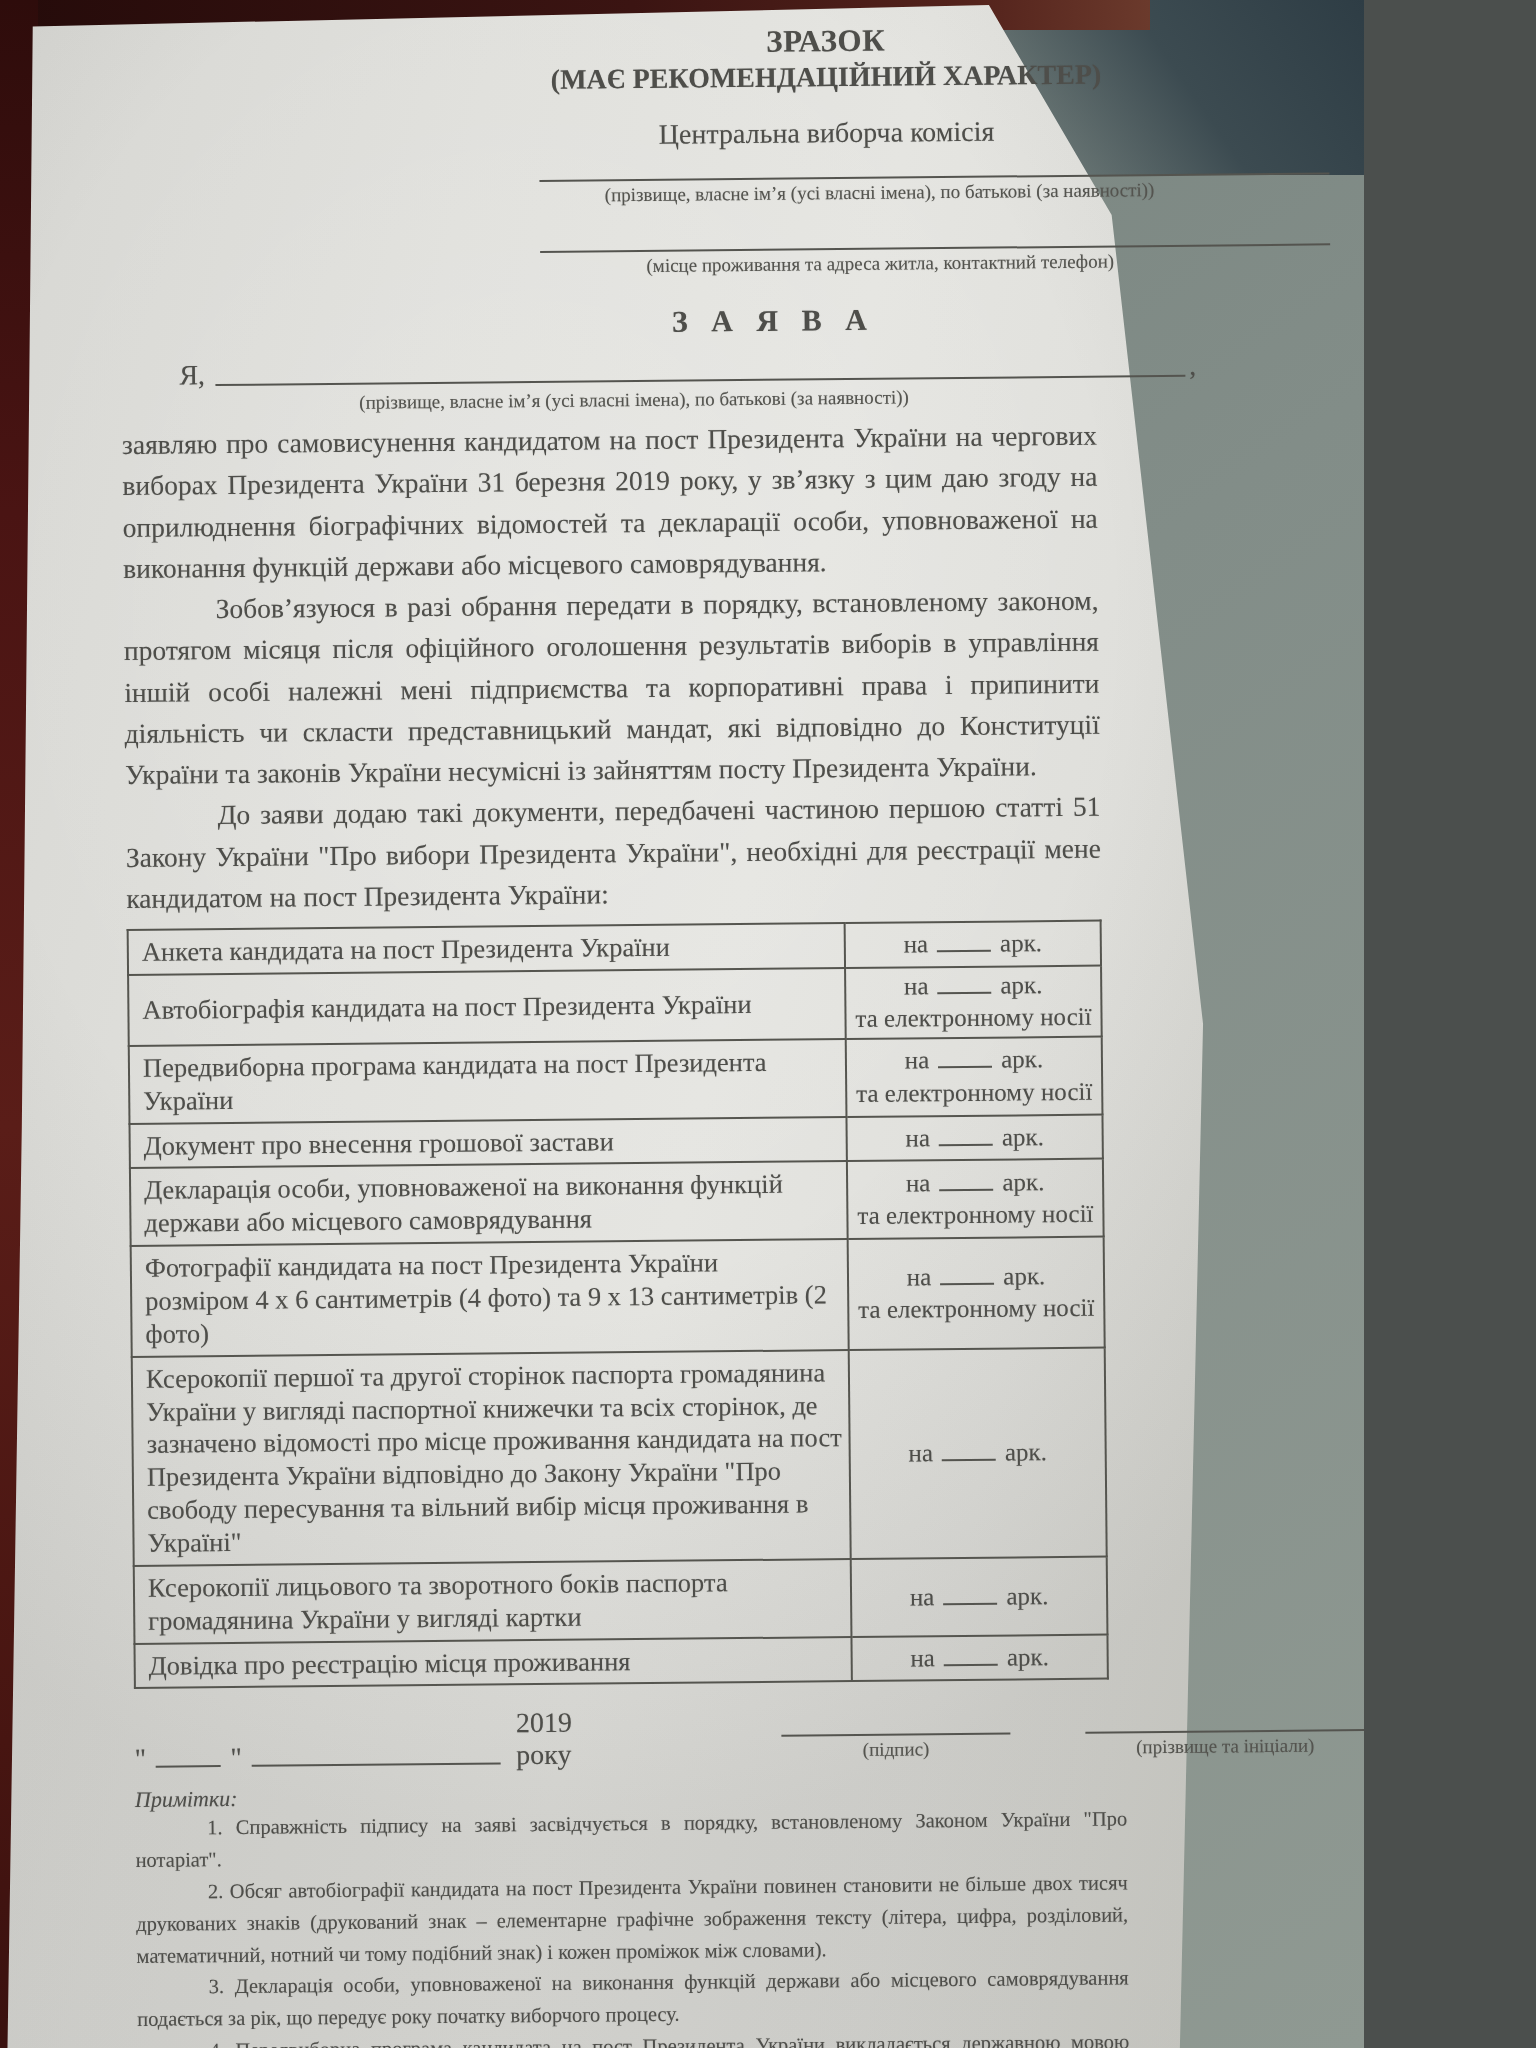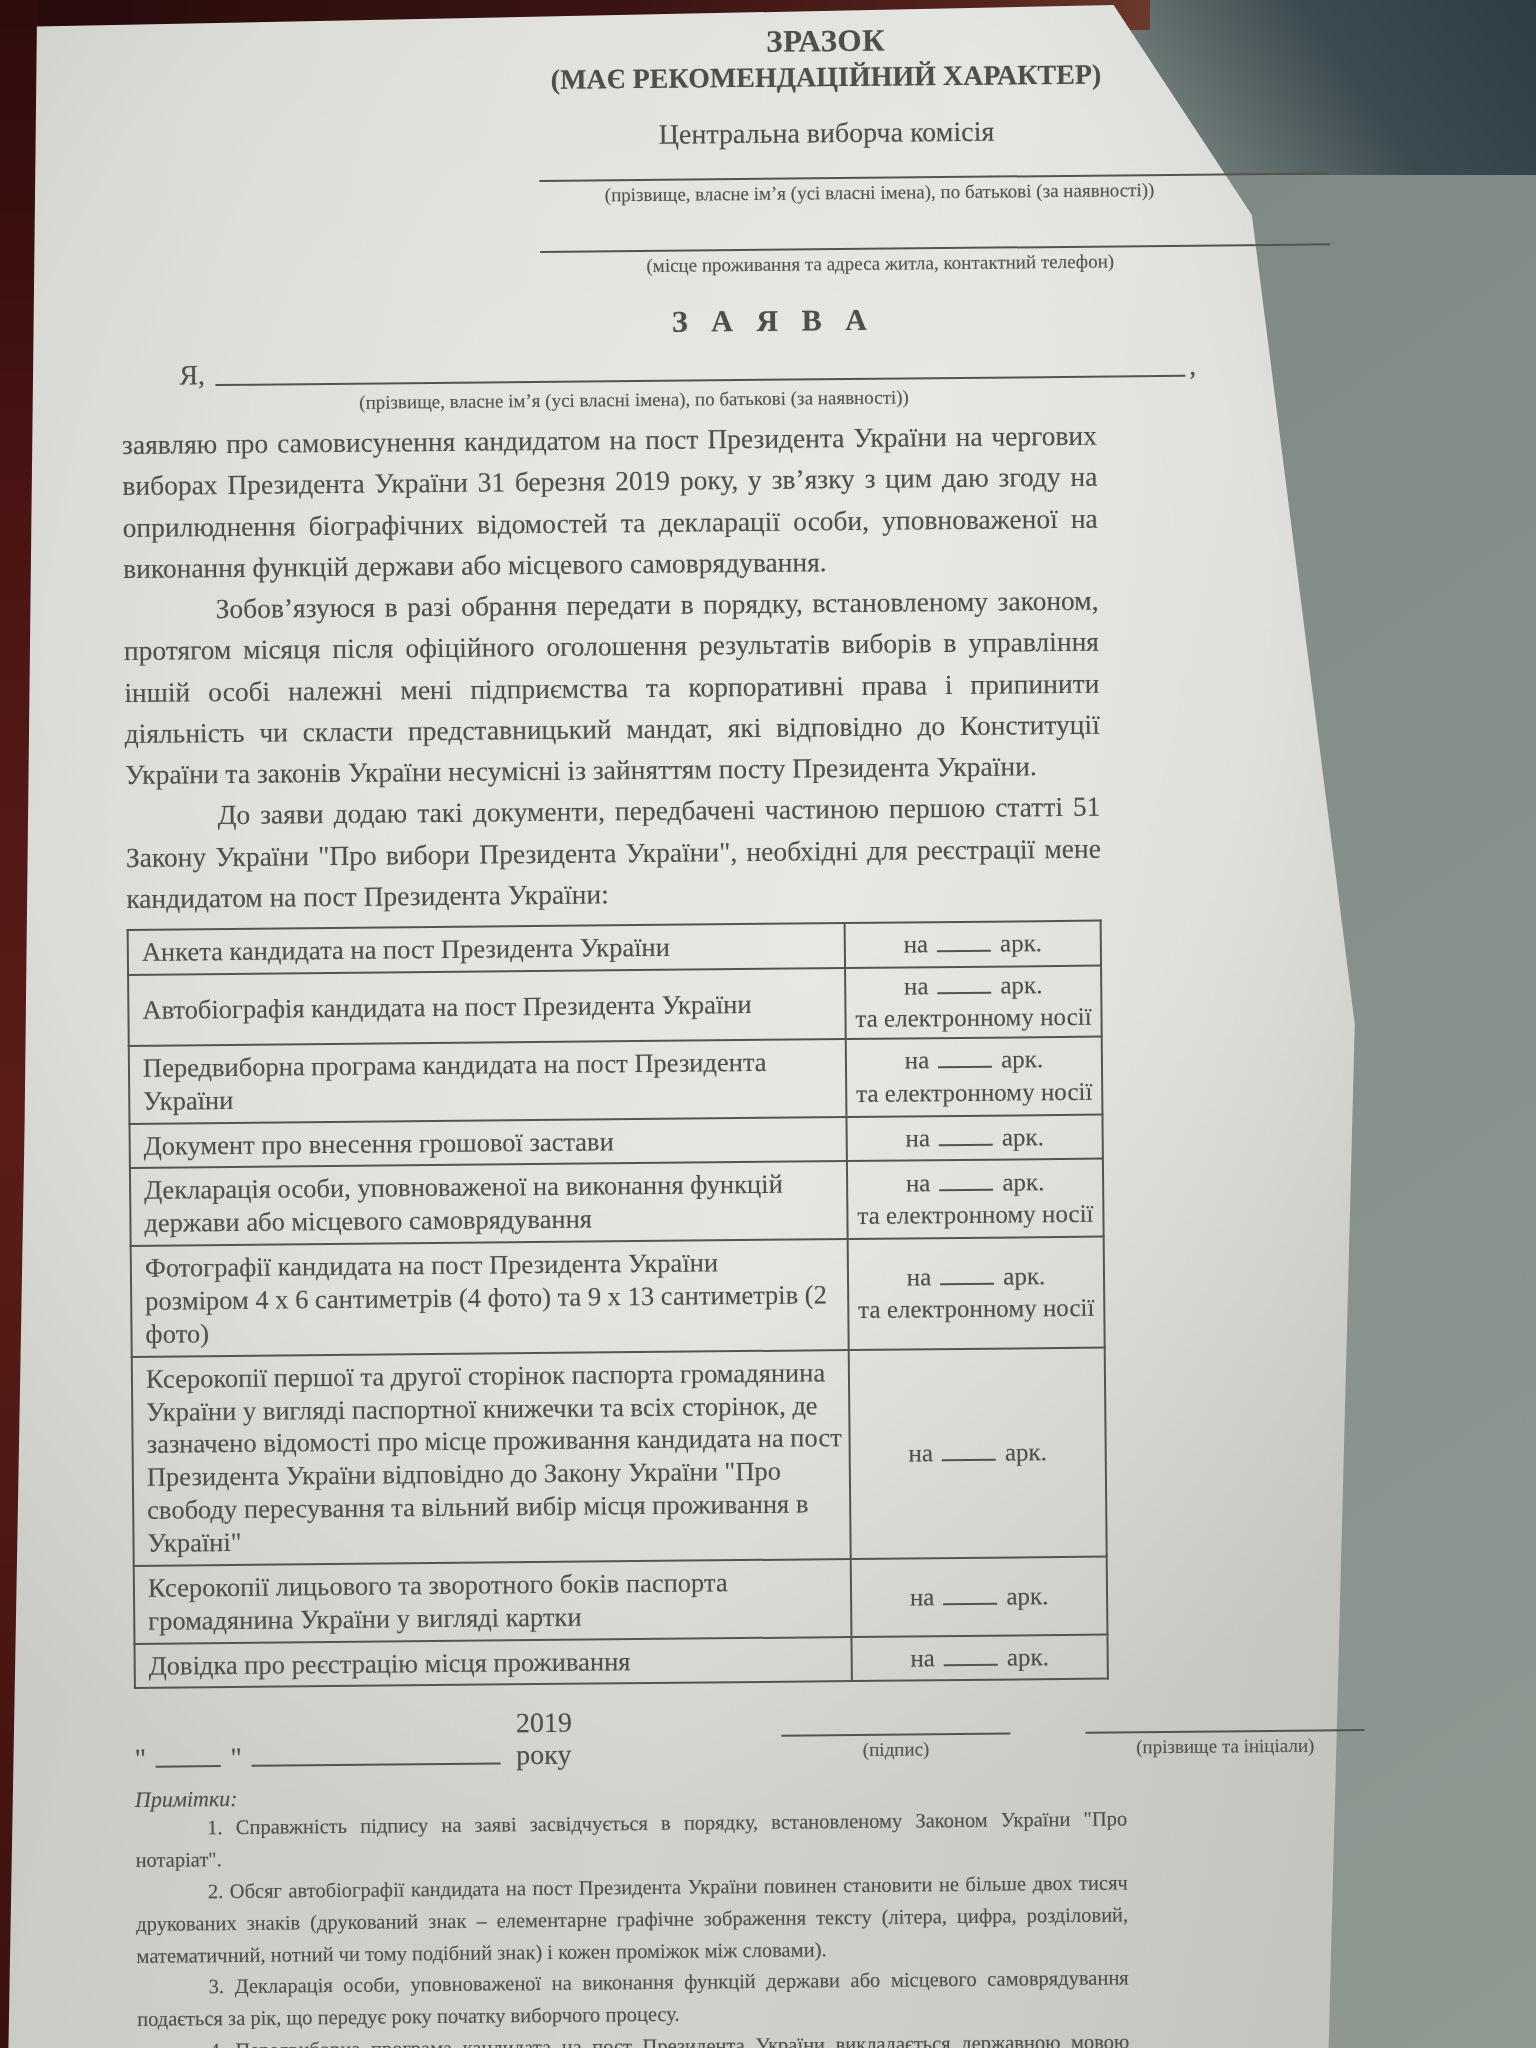--- a/index.html
+++ b/index.html
@@ -1,16 +1,16 @@
 <!DOCTYPE html>
 <html><head>
 <meta charset="utf-8">
 <style>
   html,body{margin:0;padding:0;background:#4b4f4d;}
-  .photo{position:relative;width:1536px;height:2048px;overflow:hidden;
+  .photo{position:relative;width:1364px;height:2048px;overflow:hidden;
     background:linear-gradient(145deg,#75817c 0%,#828d88 45%,#8f9992 100%);
     font-family:"Liberation Serif",serif;}
   .corner-patch{position:absolute;top:0;right:0;width:470px;height:175px;
     background:linear-gradient(235deg,#2e3d45 0%,#3c4b51 40%,rgba(60,75,81,0) 85%);}
   .left-strip{position:absolute;left:0;top:0;bottom:0;width:38px;
     background:linear-gradient(180deg,#2e0c0b 0%,#4a1413 25%,#5a1d18 55%,#471511 85%,#3a110f 100%);}
   .top-strip{position:absolute;left:0;top:0;width:1150px;height:30px;
     background:linear-gradient(90deg,#250b0a 0%,#3b1412 55%,#54231c 85%,#6b3a2c 100%);}
   .paper{position:absolute;inset:0;
     clip-path:polygon(2.4% 1.3%,72.5% 0.25%,81.5% 10.5%,88.2% 50%,86.5% 100%,0.55% 100%,1.6% 55%,2.2% 15%);

